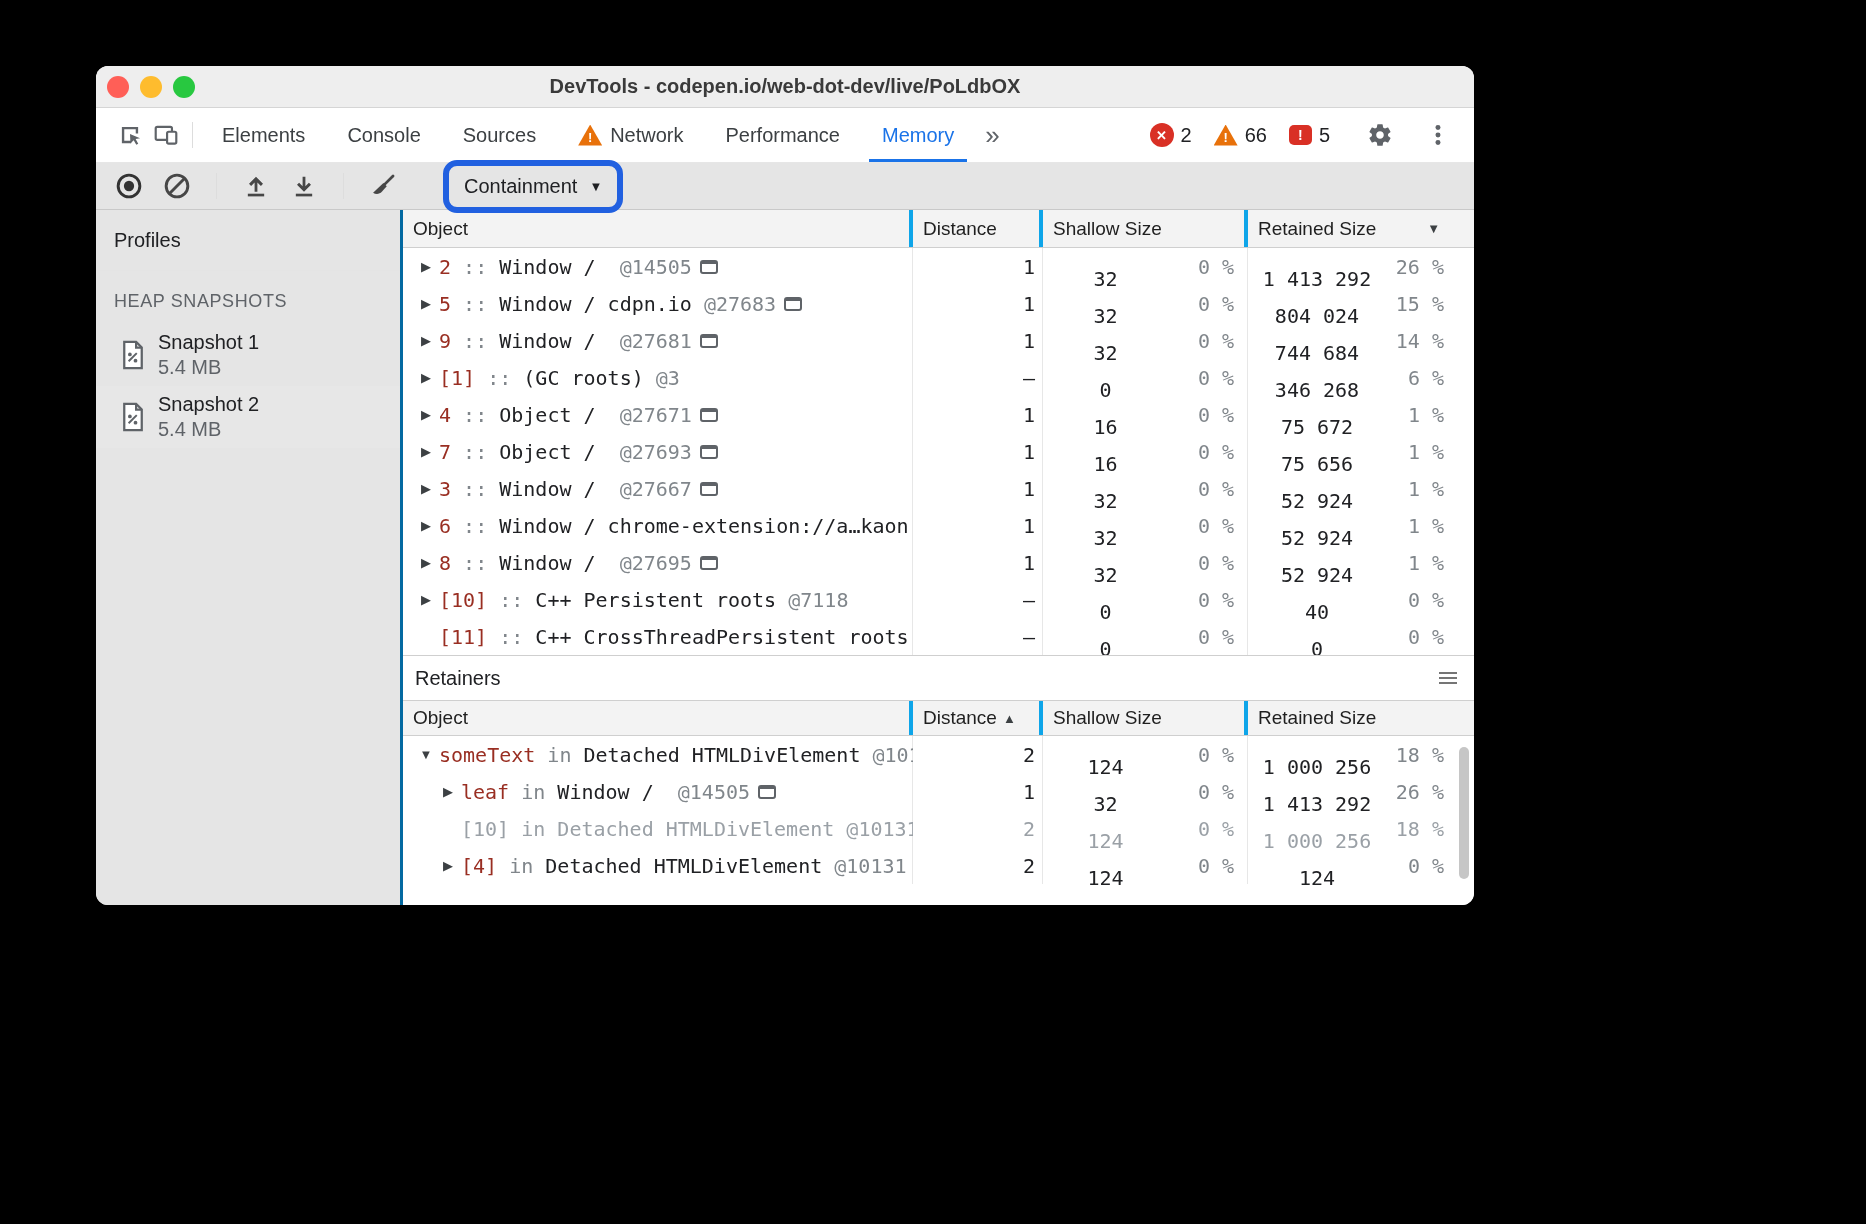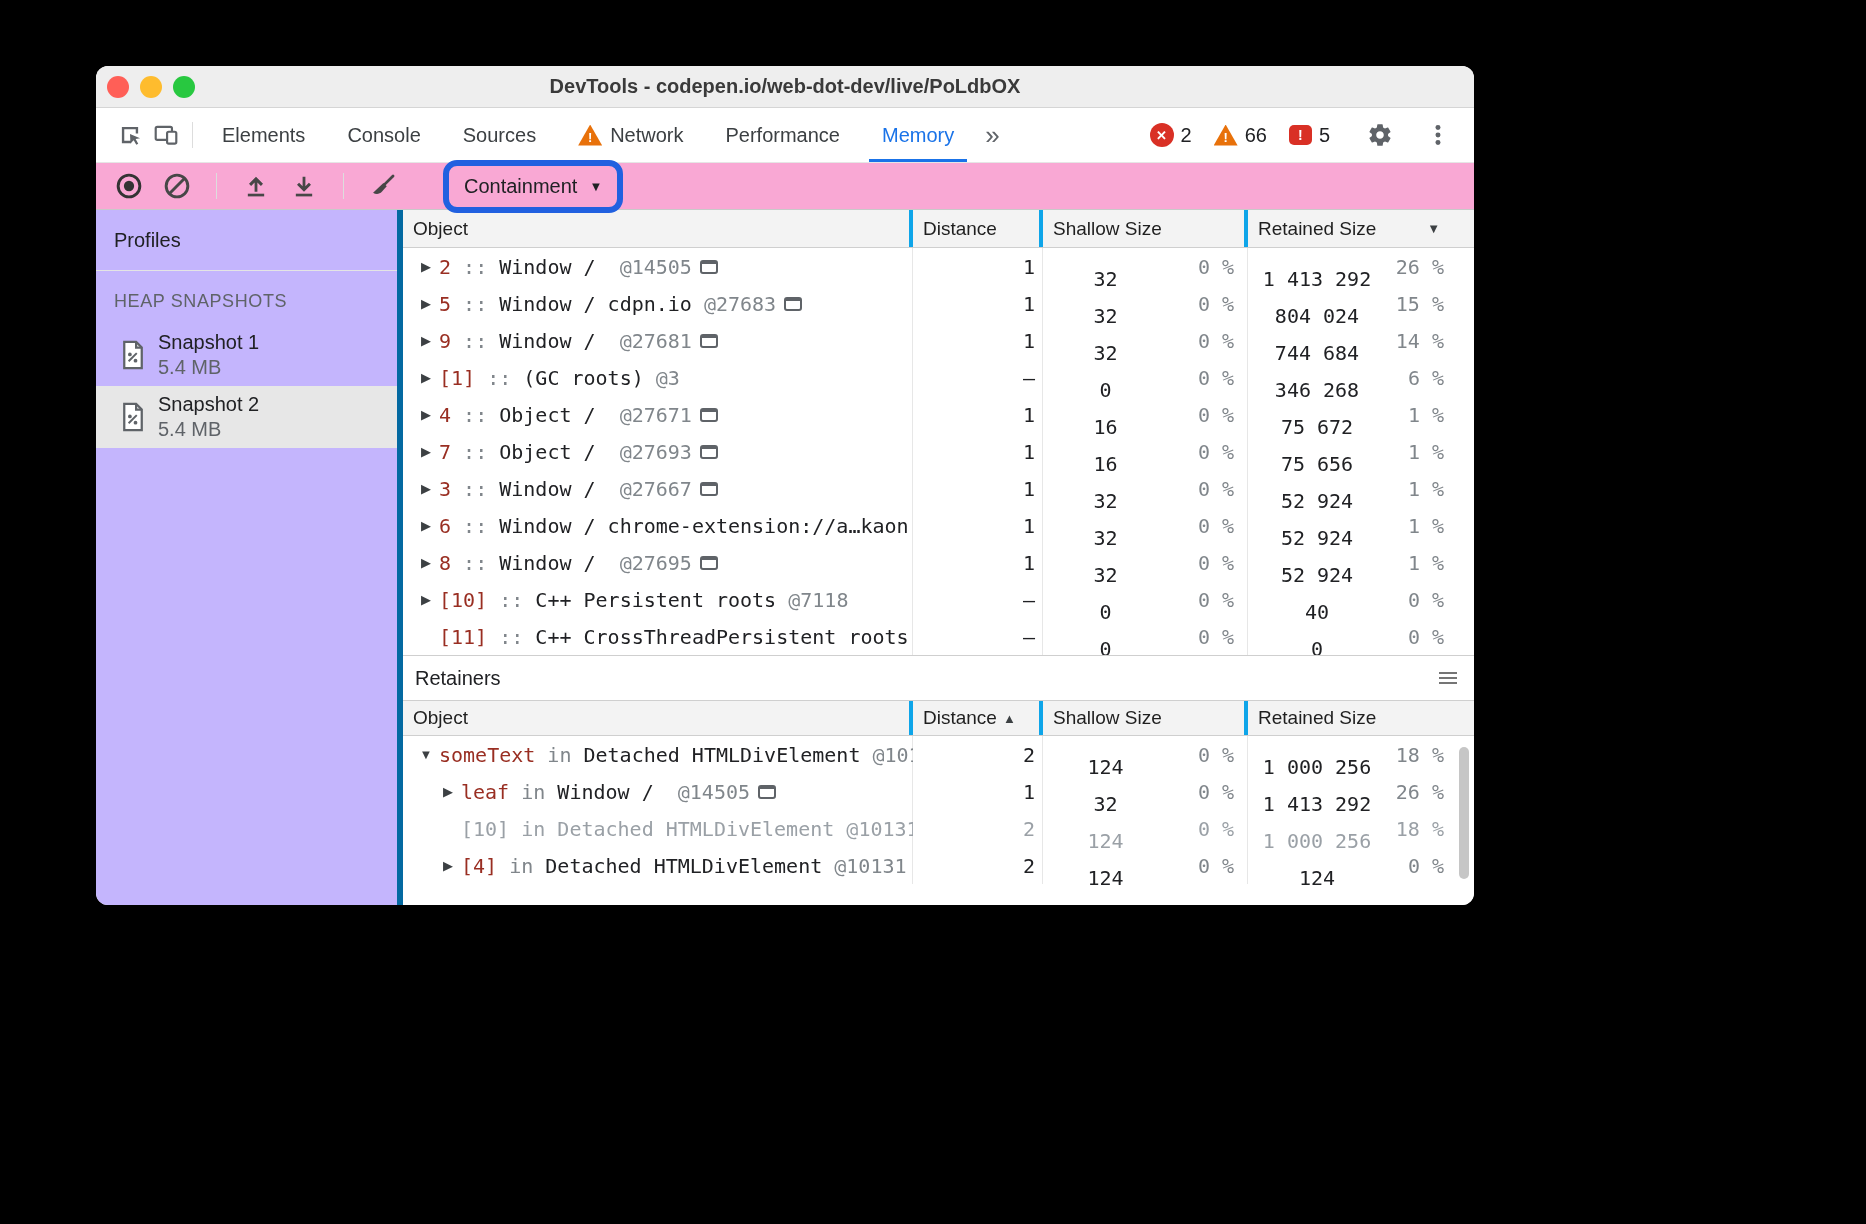--- a/index.html
+++ b/index.html
@@ -31,32 +31,32 @@
   .overflow { font-size:26px; color:#5f6368; padding:0 10px; line-height:1; }
   .status { margin-left:auto; display:flex; align-items:center; gap:22px; }
   .sgroup { display:flex; align-items:center; gap:7px; }
   .count { font-size:20px; color:#202124; }
   .err-icon { width:24px; height:24px; border-radius:50%; background:#d93025; color:#fff; font-size:13px; font-weight:bold; display:flex; align-items:center; justify-content:center; }
   .tri-icon { width:24px; height:21px; background:#e8710a; clip-path:polygon(50% 0, 0 100%, 100% 100%); color:#fff; font-weight:bold; font-size:13px; display:flex; align-items:flex-end; justify-content:center; padding-bottom:2px; line-height:1; flex:none; }
   .issue-icon { width:23px; height:20px; border-radius:5px; background:#d93025; color:#fff; font-weight:bold; font-size:14px; display:flex; align-items:center; justify-content:center; }
   .gear-wrap { margin-left:10px; }
 
   
-  .toolbar { height:47px; flex:none; display:flex; align-items:center; gap:14px; padding-left:16px; border-bottom:1px solid #c9c9c9; position:relative; z-index:3; background:#f9a8d4; overflow:visible; }
+  .toolbar { height:47px; flex:none; display:flex; align-items:center; gap:14px; padding-left:16px; border-bottom:1px solid #c9c9c9; position:relative; z-index:3; background:#e5e5e5; overflow:visible; }
   .toolbar .tb-icon { width:34px; height:34px; }
   .view-select-wrap { position:relative; margin-left:34px; }
   .view-select-wrap::before { content:""; position:absolute; inset:-7px -5px; border:6px solid #2160e0; border-radius:14px; pointer-events:none; }
   .view-select { display:flex; align-items:center; gap:12px; font-size:20px; color:#202124; padding:8px 16px; }
   .dd-arrow { font-size:13px; color:#202124; }
 
   
   .content { flex:1; display:flex; overflow:hidden; }
 
   
-  .sidebar { width:307px; flex:none; border-right:6px solid #0369a1; background:#c4b5fd; }
+  .sidebar { width:307px; flex:none; border-right:3px solid #0369a1; background:#e5e5e5; }
   .profiles-row { height:61px; display:flex; align-items:center; padding-left:18px; font-size:20px; color:#202124; border-bottom:1px solid #e4e4e4; }
   .heap-label { padding:20px 0 12px 18px; font-size:18px; color:#5f6368; letter-spacing:.6px; }
   .snap { display:flex; align-items:center; gap:12px; height:62px; padding-left:24px; }
   .snap.selected { background:#e7e7e7; }
   .snap-text { display:flex; flex-direction:column; }
   .snap-name { font-size:20px; color:#202124; }
   .snap-size { font-size:20px; color:#5f6368; margin-top:2px; }
 
   
   .main { flex:1; display:flex; flex-direction:column; overflow:hidden; position:relative; background:#fff; }

